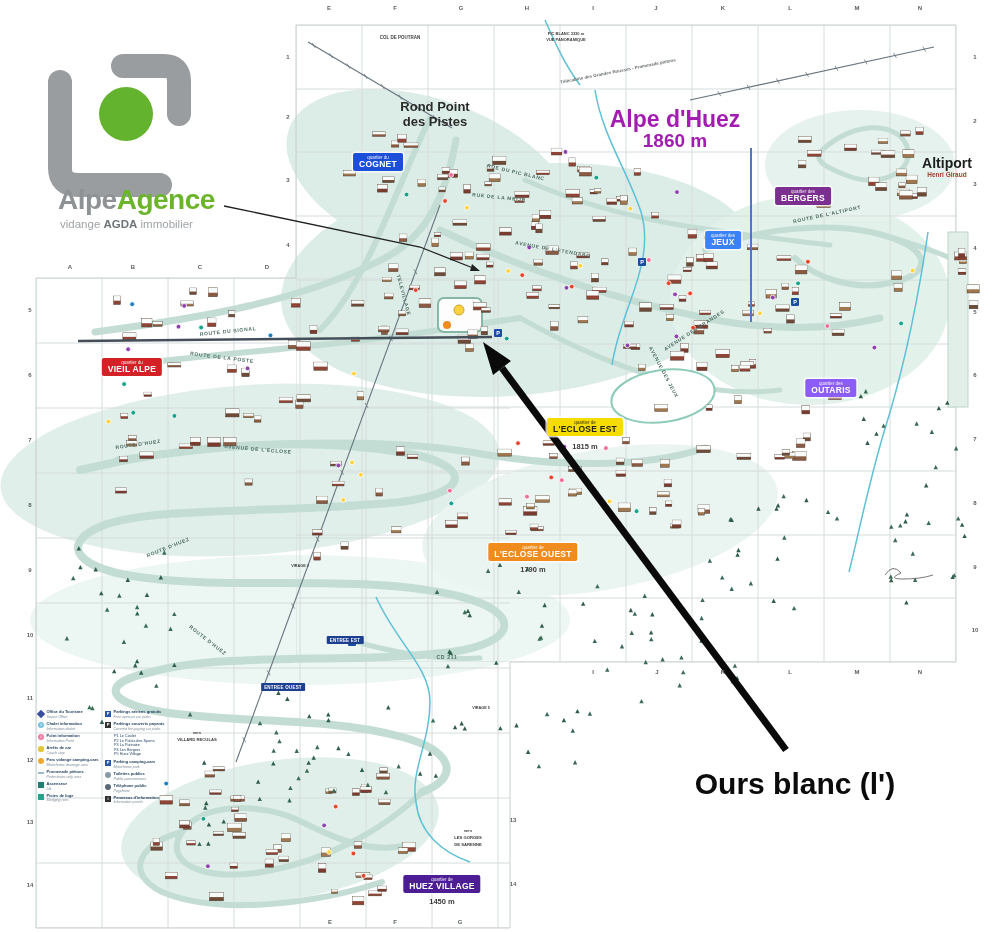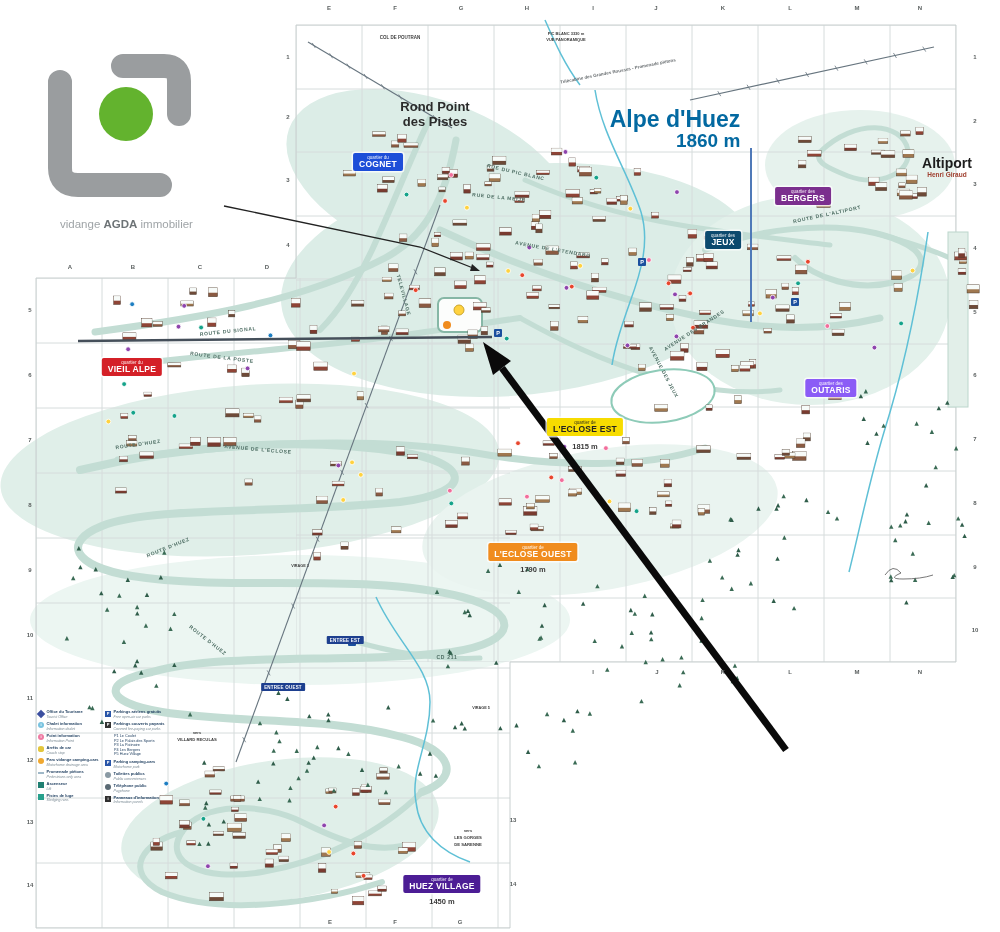--- a/index.html
+++ b/index.html
@@ -9,21 +9,21 @@
   .abs{position:absolute;}
   .ctr{transform:translate(-50%,-50%);}
   #page-title{left:14px;top:10px;font-size:27px;color:#1b1bb4;letter-spacing:1px;white-space:nowrap;}
   
   #logo{left:48px;top:52px;width:180px;height:190px;}
   #logo-name{position:absolute;left:10px;top:132px;font-size:28px;font-weight:bold;letter-spacing:-0.5px;}
   #logo-name .g1{color:#8f9294;} #logo-name .g2{color:#6cb52b;}
   #logo-tag{position:absolute;left:12px;top:166px;font-size:11.5px;color:#9fa4a7;}
   #logo-tag b{color:#6d7376;}
   
-  #resort{left:675px;top:130px;text-align:right;color:#0369a1;line-height:22px;white-space:nowrap;}
+  #resort{left:675px;top:130px;text-align:center;color:#a21caf;line-height:22px;white-space:nowrap;}
   #resort .r1{font-size:23px;font-weight:bold;}
   #resort .r2{font-size:19px;font-weight:bold;}
   #rondpoint{left:435px;top:114px;text-align:center;font-size:13px;font-weight:bold;color:#2b2b2b;line-height:15px;white-space:nowrap;}
   #altiport{left:947px;top:169px;text-align:center;white-space:nowrap;line-height:11px;}
   #altiport .a1{font-size:14px;font-weight:bold;color:#1d1d1d;}
   #altiport .a2{font-size:6.5px;color:#a04030;font-weight:bold;}
   #ours-label{left:795px;top:784px;font-size:30px;font-weight:bold;color:#0b0b0b;white-space:nowrap;}
   
   .quarter{position:absolute;transform:translate(-50%,-50%);text-align:center;padding:2px 6px;
            border-radius:2px;box-shadow:0 0 0 1.5px rgba(255,255,255,.75);}
@@ -1009,20 +1009,23 @@
     <polygon points="483,342 511,361 493,375" fill="#0a0a0a"></polygon>
   </svg>
 
 
   <div id="logo" class="abs">
     <svg width="180" height="190" viewBox="0 0 180 190">
       <path d="M75,14 H116 Q131,14 131,29 V62" fill="none" stroke="#9a9d9f" stroke-width="24" stroke-linejoin="round" stroke-linecap="round"></path>
       <path d="M12,30 V116 Q12,133 30,133 H112" fill="none" stroke="#9a9d9f" stroke-width="24" stroke-linejoin="round" stroke-linecap="round"></path>
       <circle cx="78" cy="62" r="27" fill="#63b32e"></circle>
     </svg>
+    <div id="logo-name">
+      <span class="g1">Alpe</span><span class="g2">Agence</span>
+    </div>
     <div id="logo-tag">
       <span>vidange </span><b>AGDA</b><span> immobilier</span>
     </div>
   </div>
 
   <div id="rondpoint" class="abs ctr">
     <div>Rond Point</div>
     <div>des Pistes</div>
   </div>
 
@@ -1033,21 +1036,21 @@
 
   <div id="altiport" class="abs ctr">
     <div class="a1">Altiport</div>
     <div class="a2">Henri Giraud</div>
   </div>
 
   <div class="quarter" style="left: 378px; top: 162px; background: #1d4ed8; color: rgb(255, 255, 255);">
     <span class="pre">quartier du</span>
     <span class="nm">COGNET</span>
   </div>
-  <div class="quarter" style="left: 723px; top: 240px; background: #0c4a6e; color: rgb(255, 255, 255);">
+  <div class="quarter" style="left: 723px; top: 240px; background: #3b82f6; color: rgb(255, 255, 255);">
     <span class="pre">quartier des</span>
     <span class="nm">JEUX</span>
   </div>
   <div class="quarter" style="left: 803px; top: 196px; background: rgb(123, 47, 142); color: rgb(255, 255, 255);">
     <span class="pre">quartier des</span>
     <span class="nm">BERGERS</span>
   </div>
   <div class="quarter" style="left: 132px; top: 367px; background: rgb(212, 32, 39); color: rgb(255, 255, 255);">
     <span class="pre">quartier du</span>
     <span class="nm">VIEIL ALPE</span>
@@ -1263,13 +1266,14 @@
         <div class="lrow">
           <span class="lic square" style="background: rgb(47, 47, 47);">i</span>
           <span class="ltxt">
             <div class="fr">Panneaux d'information</div>
             <div class="en">Information panels</div>
           </span>
         </div>
       </div>
     </div>
 
+  <div id="ours-label" class="abs ctr">Ours blanc (l')</div>
 </div>
 
 </body></html>

